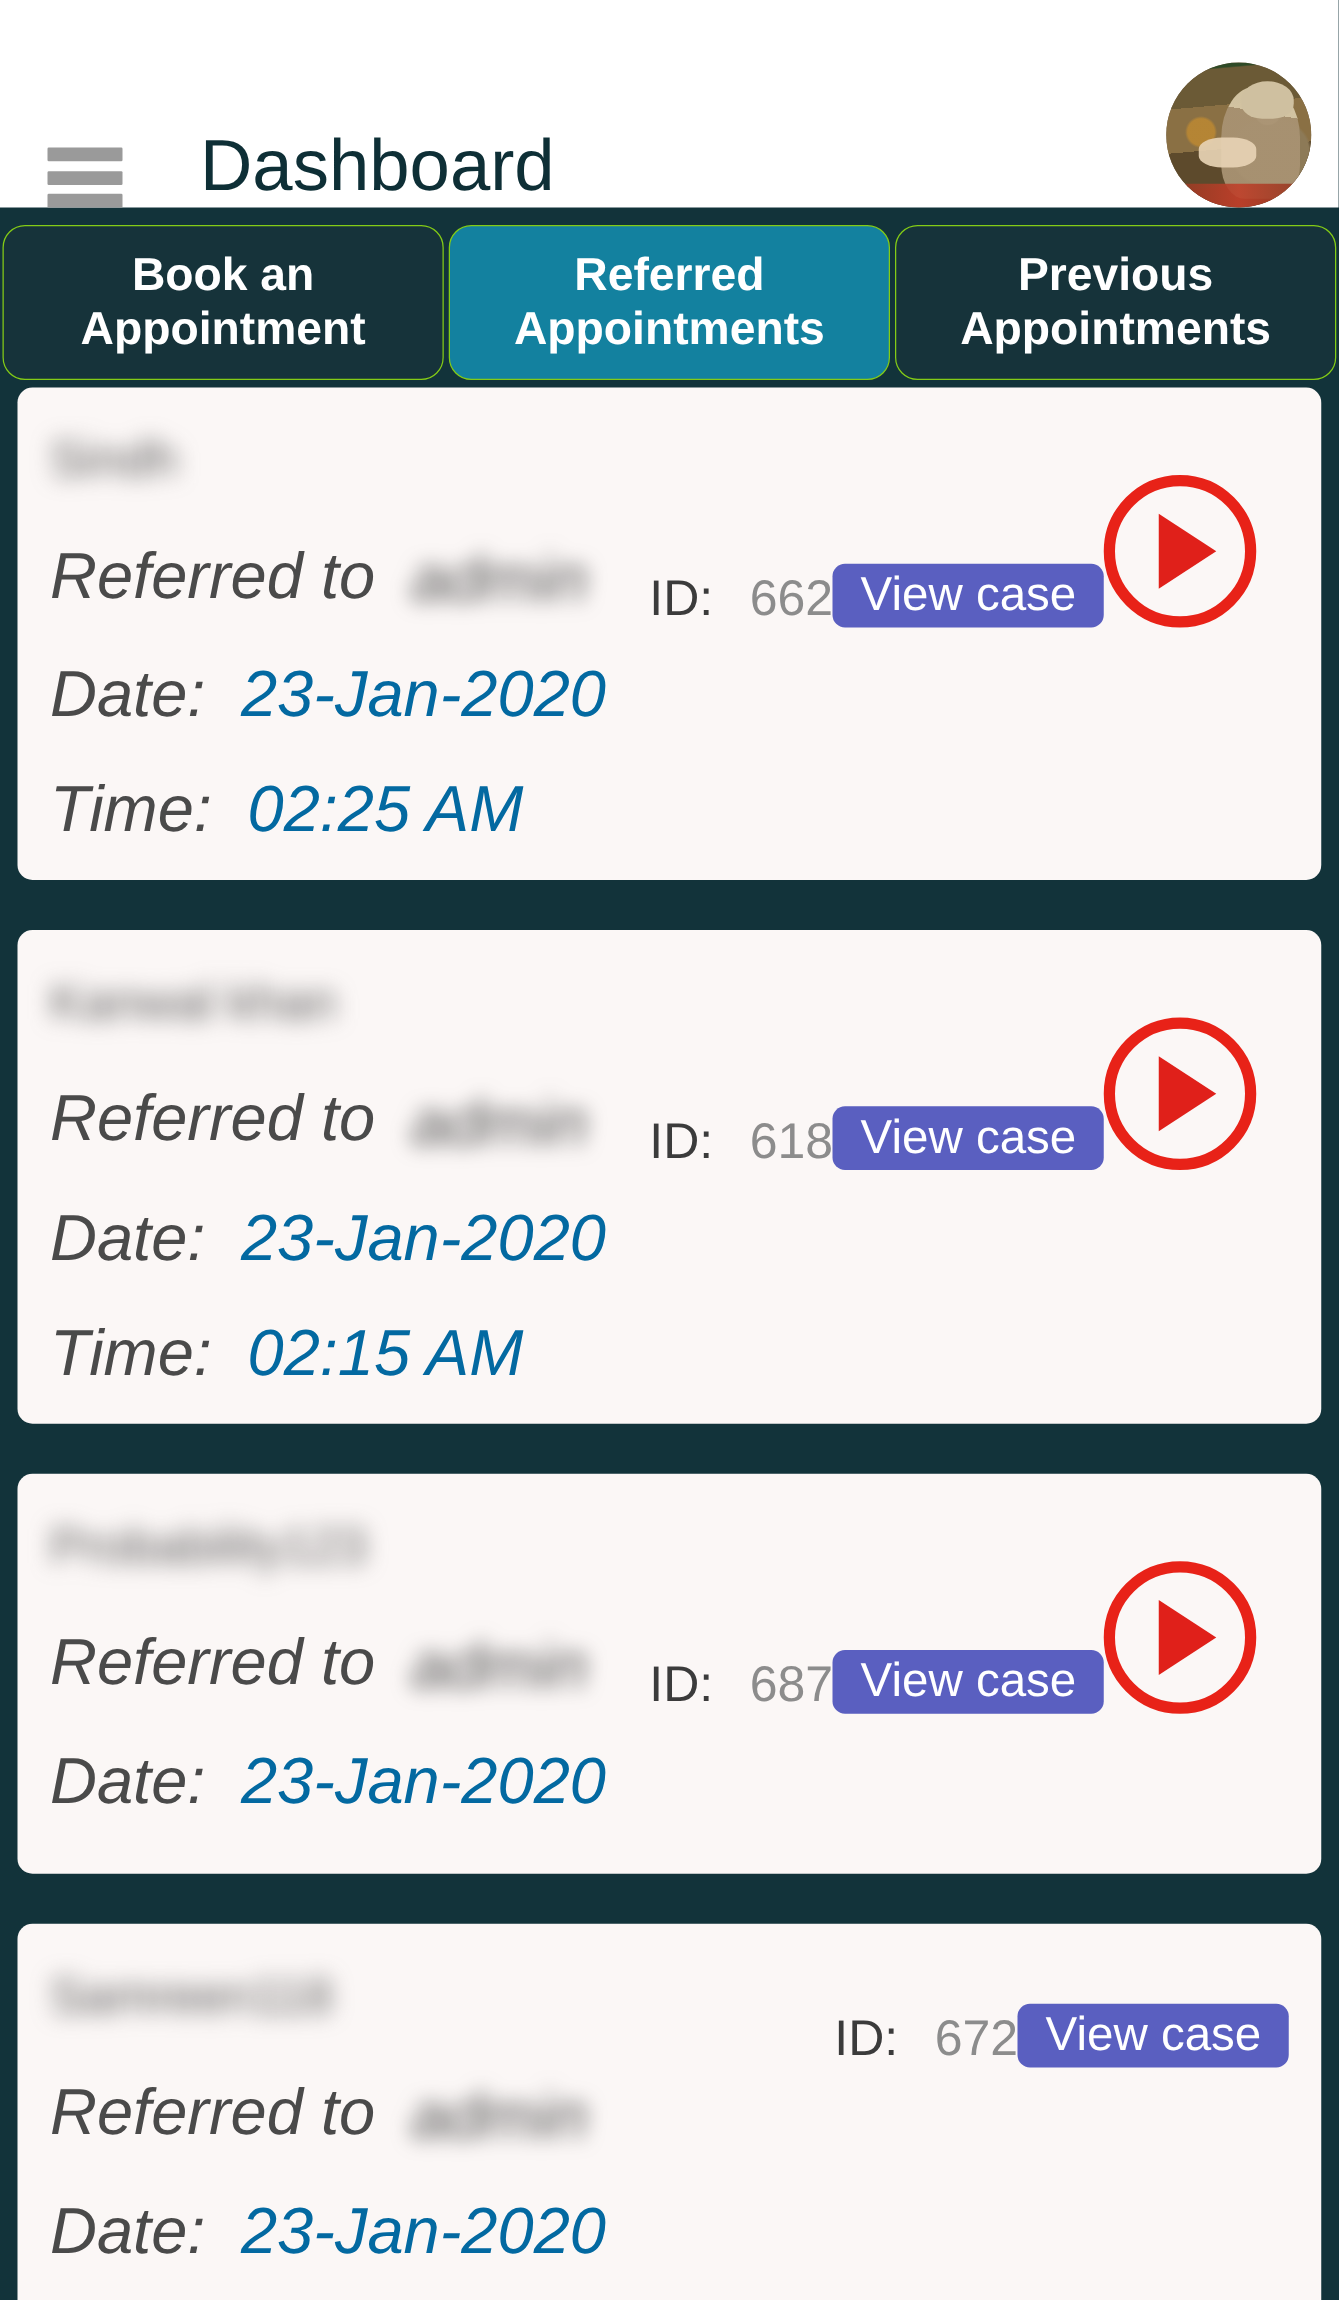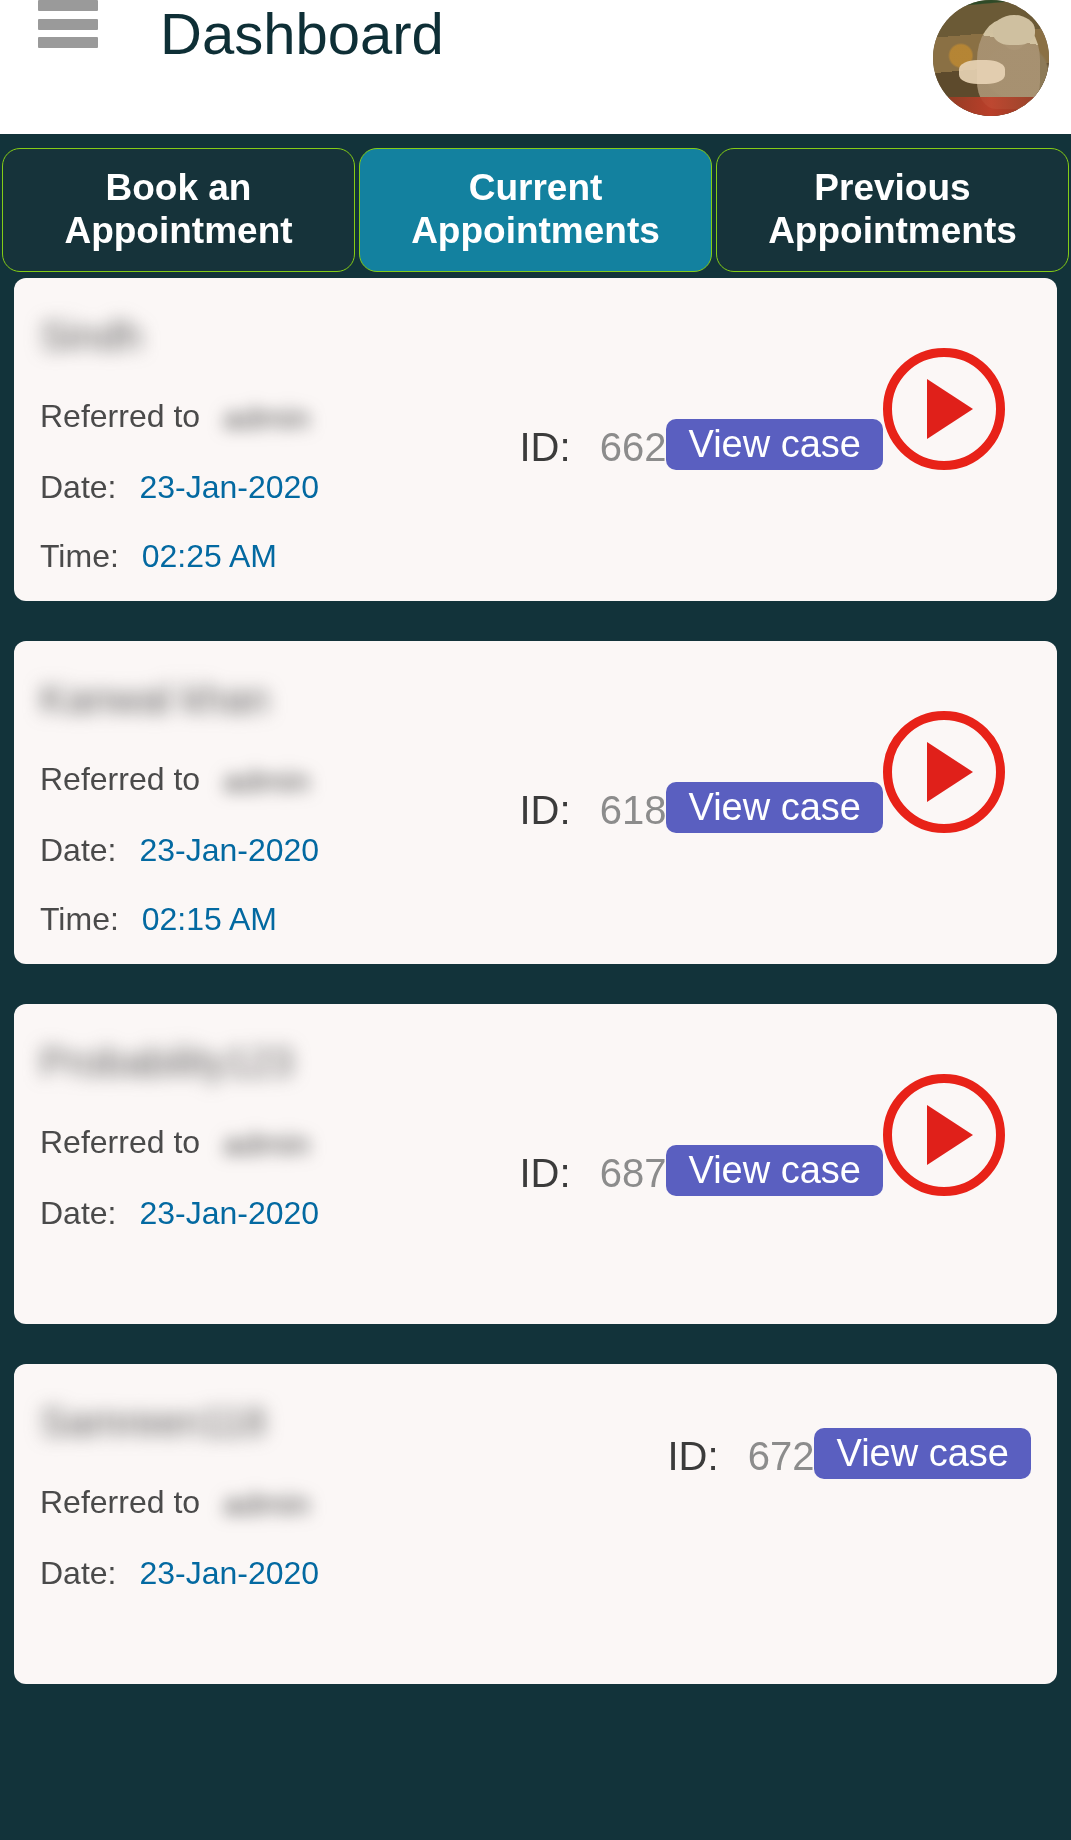--- a/index.html
+++ b/index.html
@@ -7,24 +7,24 @@
     width: 1071px;
     height: 1840px;
     background: #12333a;
     font-family: "Liberation Sans", sans-serif;
     overflow: hidden;
   }
 
   
   .appbar {
     position: relative;
-    height: 134px;
+    height: 166px;
     background: #ffffff;
     display: flex;
-    align-items: flex-start;
+    align-items: flex-end;
     padding: 0 22px 0 38px;
   }
   .hamburger {
     width: 60px;
     height: 48px;
     display: flex;
     flex-direction: column;
     justify-content: space-between;
     flex: 0 0 auto;
     cursor: pointer;
@@ -165,23 +165,24 @@
     line-height: 52px;
     filter: blur(9px);
     user-select: none;
     display: inline-block;
     max-width: 92%;
     overflow: hidden;
     white-space: nowrap;
   }
   .row {
     margin-top: 32px;
-    font-size: 32px;
+    font-size: 52px;
     color: #4a4a4a;
     white-space: nowrap;
+    font-style: italic;
   }
   .row .lbl { color: #4a4a4a; }
   .row .val { color: #0369a1; margin-left: 14px; }
   .row .val.blurred {
     filter: blur(8px);
     color: #555;
     display: inline-block;
     vertical-align: middle;
     user-select: none;
   }
@@ -247,21 +248,21 @@
     <div class="leaves"></div>
   </div>
 </div>
 
 <div class="tabstrip">
   <div class="tab first">
     <span class="l1">Book an</span>
     <span class="l2">Appointment</span>
   </div>
   <div class="tab active">
-    <span class="l1">Current</span>
+    <span class="l1">Referred</span>
     <span class="l2">Appointments</span>
   </div>
   <div class="tab">
     <span class="l1">Previous</span>
     <span class="l2">Appointments</span>
   </div>
 </div>
 
 <div class="list">
 

